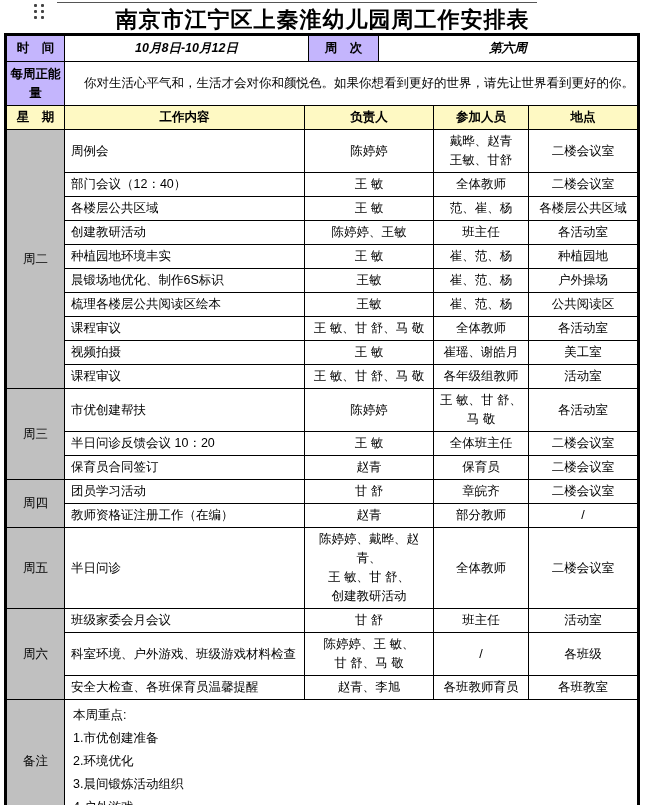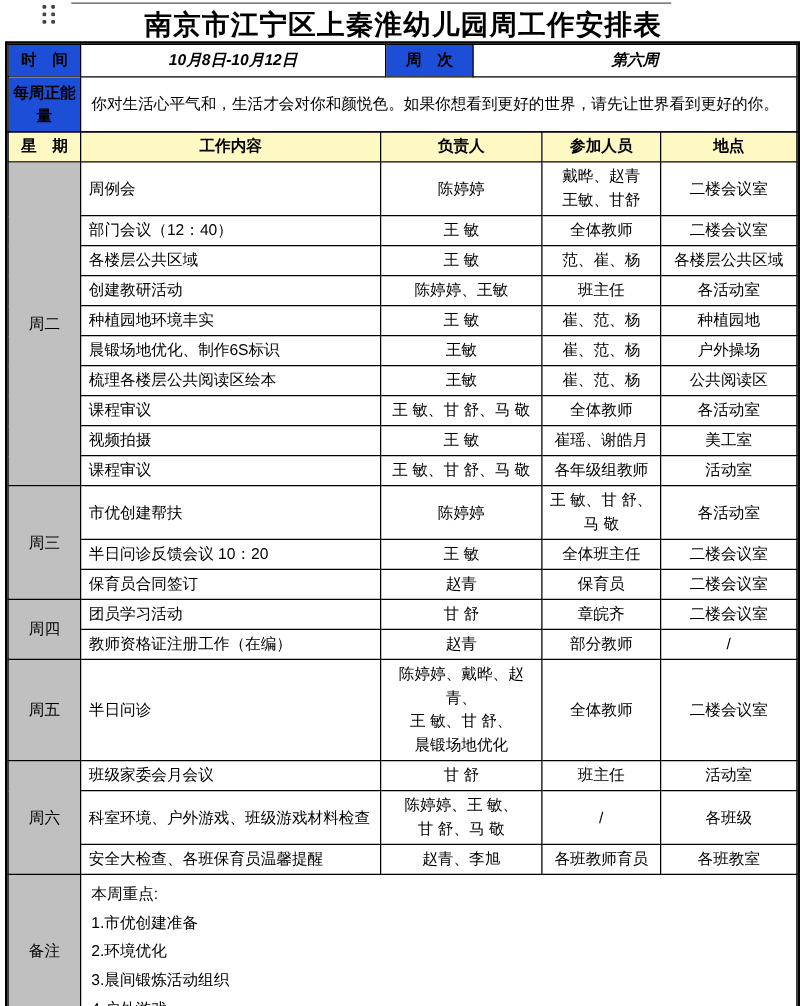--- a/index.html
+++ b/index.html
@@ -29,24 +29,24 @@
   table{border-collapse:collapse;width:100%;table-layout:fixed;}
   .t-main{margin-top:-1px;}
   td,th{
     border:1px solid #000;
     font-size:12.5px;font-weight:normal;
     text-align:center;vertical-align:middle;
     padding:2px 3px;line-height:19px;
     white-space:pre-wrap;word-break:break-all;
     overflow:hidden;box-sizing:border-box;
   }
-  .hd{background:#1d4ed8;font-weight:bold;}
+  .hd{background:#c4b5fd;font-weight:bold;}
   .r-time td{height:26px;}
   .r-energy td{height:44px;}
-  .energy-text{text-align:left;padding-left:8px;}
+  .energy-text{text-align:right;padding-left:8px;}
   .t-main th{background:#fef9c3;font-weight:bold;height:24px;margin-top:14px;}
   .t-main td{height:24px;}
   .day-cell{background:#c0c0c0;font-weight:normal;}
   .cell-content{text-align:left;padding-left:6px;padding-right:1px;margin-left:33px;}
   .remark-cell{text-align:left;padding:4px 8px;line-height:23px;}
   .bold{font-weight:bold;font-style:italic;}
 </style>
 </head>
 <body>
 
@@ -195,21 +195,21 @@
           <td class="cell-content">教师资格证注册工作（在编）</td>
           <td>赵青</td>
           <td>部分教师</td>
           <td>/</td>
         </tr>
         <tr>
           <td class="day-cell" rowspan="1">周五</td>
           <td class="cell-content">半日问诊</td>
           <td>陈婷婷、戴晔、赵青、
 王 敏、甘 舒、
-晨锻场地优化</td>
+创建教研活动</td>
           <td>全体教师</td>
           <td>二楼会议室</td>
         </tr>
         <tr>
           <td class="day-cell" rowspan="3">周六</td>
           <td class="cell-content">班级家委会月会议</td>
           <td>甘 舒</td>
           <td>班主任</td>
           <td>活动室</td>
         </tr>

